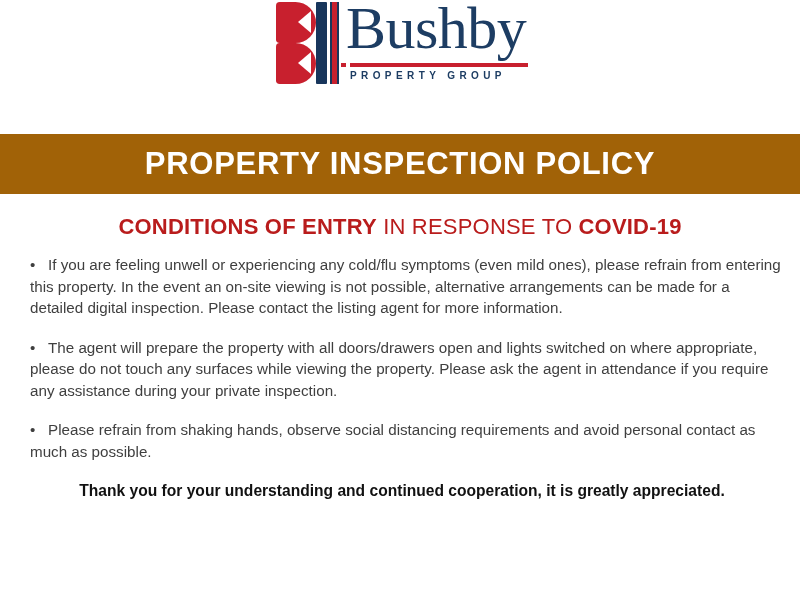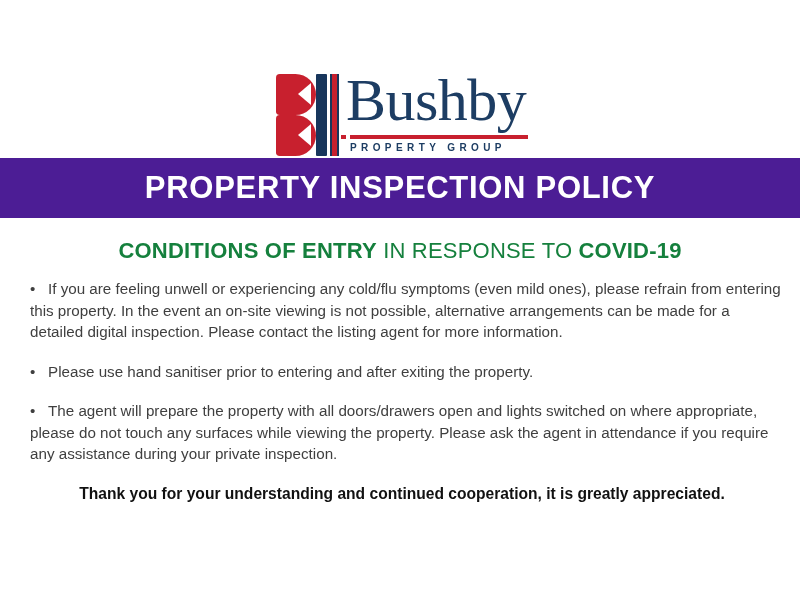--- a/index.html
+++ b/index.html
@@ -12,23 +12,23 @@
     height: 600px;
     font-family: "Liberation Sans", sans-serif;
     color: #3a3a3a;
     overflow: hidden;
     position: relative;
   }
 
   
   .logo-area {
     width: 100%;
-    height: 158px;
-    display: flex;
-    align-items: flex-end;
+    height: 134px;
+    display: flex;
+    align-items: flex-start;
     justify-content: center;
     box-sizing: border-box;
   }
   .logo {
     display: flex;
     align-items: flex-start;
     height: 86px;
   }
 
   
@@ -121,40 +121,40 @@
     color: #1d3d63;
     letter-spacing: 4.4px;
     margin-top: 3px;
     margin-left: 4px;
   }
 
   
   .title-band {
     width: 100%;
     height: 60px;
-    background: #4c1d95;
+    background: #a16207;
     display: flex;
     align-items: center;
     justify-content: center;
   }
   .title-band h1 {
     margin: 0;
     font-family: "Liberation Sans", sans-serif;
     font-size: 31px;
     font-weight: bold;
     color: #ffffff;
     letter-spacing: 0.7px;
   }
 
   
   .subtitle {
     text-align: center;
     margin-top: 20px;
     font-size: 22px;
-    color: #15803d;
+    color: #b91c1c;
     letter-spacing: 0.2px;
   }
   .subtitle .b { font-weight: bold; }
   .subtitle .r { font-weight: normal; }
 
   
   .body-copy {
     margin: 14px 18px 0 22px;
     font-size: 15.2px;
     line-height: 21.5px;
@@ -207,20 +207,20 @@
 
 <div class="subtitle">
   <span class="b">CONDITIONS OF ENTRY</span><span class="r"> IN RESPONSE TO </span><span class="b">COVID-19</span>
 </div>
 
 <div class="body-copy">
   <p class="para">
     <span class="bullet">•</span>&nbsp;&nbsp;&nbsp;<span>If you are feeling unwell or experiencing any cold/flu symptoms (even mild ones), please refrain from entering this property. In the event an on-site viewing is not possible, alternative arrangements can be made for a detailed digital inspection. Please contact the listing agent for more information.</span>
   </p>
   <p class="para">
-    <span class="bullet">•</span>&nbsp;&nbsp;&nbsp;<span>Please use hand sanitiser prior to entering and after exiting the property.</span>
+    <span class="bullet">•</span>&nbsp;&nbsp;&nbsp;<span>The agent will prepare the property with all doors/drawers open and lights switched on where appropriate, please do not touch any surfaces while viewing the property. Please ask the agent in attendance if you require any assistance during your private inspection.</span>
   </p>
   <p class="para">
-    <span class="bullet">•</span>&nbsp;&nbsp;&nbsp;<span>The agent will prepare the property with all doors/drawers open and lights switched on where appropriate, please do not touch any surfaces while viewing the property. Please ask the agent in attendance if you require any assistance during your private inspection.</span>
+    <span class="bullet">•</span>&nbsp;&nbsp;&nbsp;<span>Please refrain from shaking hands, observe social distancing requirements and avoid personal contact as much as possible.</span>
   </p>
 </div>
 
 <div class="closing">Thank you for your understanding and continued cooperation, it is greatly appreciated.</div>
 
 </body></html>

